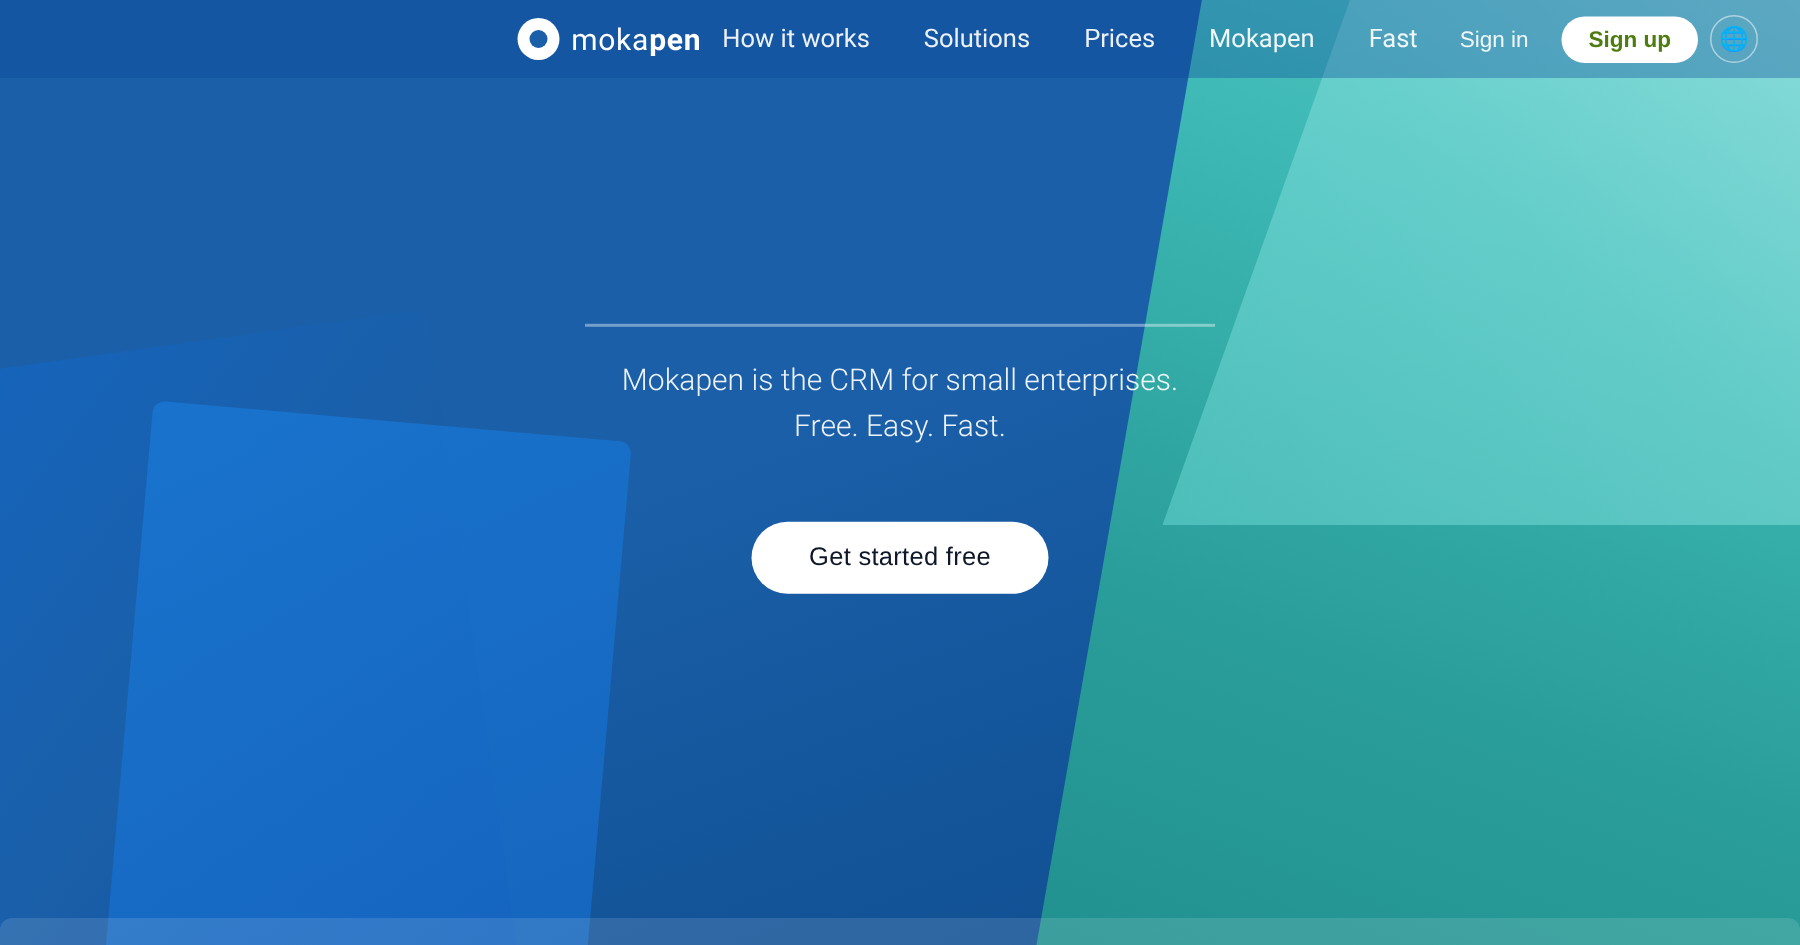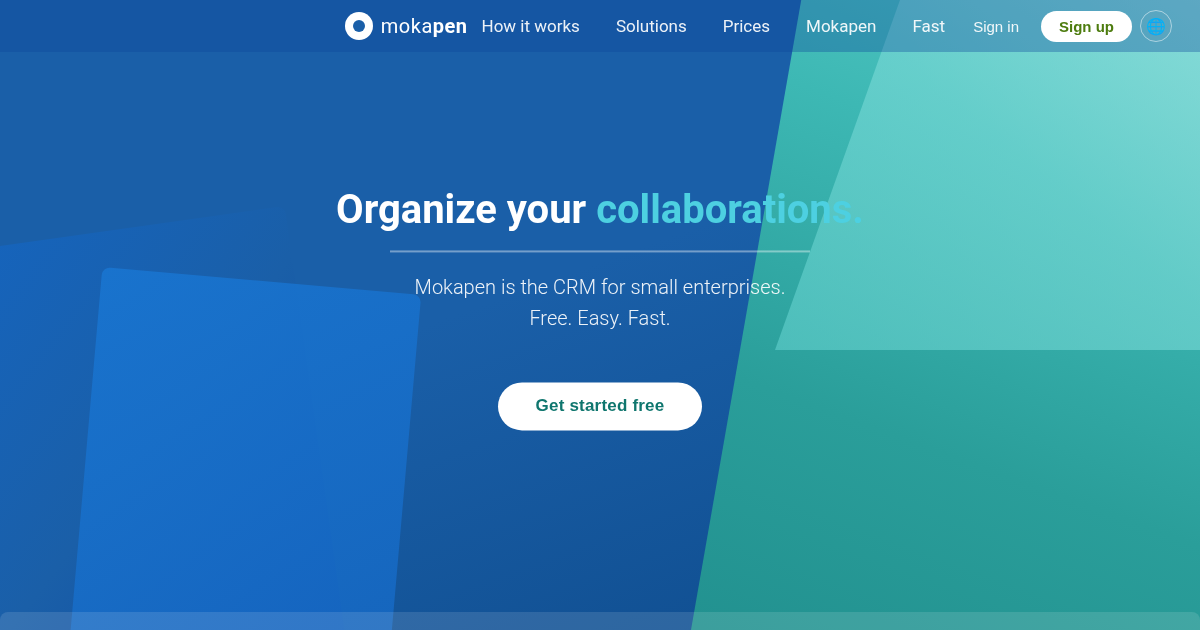--- a/index.html
+++ b/index.html
@@ -212,24 +212,24 @@
     .hero-subtitle {
       color: rgba(255,255,255,0.92);
       font-size: 20px;
       font-weight: 300;
       line-height: 1.55;
       margin-bottom: 48px;
     }
 
     .btn-cta {
       background: white;
-      color: #0f766e;
+      color: #0f172a;
       border: none;
       font-size: 17px;
-      font-weight: 700;
+      font-weight: 400;
       padding: 14px 38px;
       border-radius: 30px;
       cursor: pointer;
       margin-bottom: 36px;
       display: inline-block;
       letter-spacing: 0.2px;
     }
 
     .companies-count {
       color: white;
@@ -286,23 +286,20 @@
       <button class="btn-signin">Sign in</button>
       <button class="btn-signup">Sign up</button>
       <button class="globe-btn">
         <span>🌐</span>
       </button>
     </div>
   </nav>
 
   <div class="hero-content">
 
-    <h1 class="hero-title">
-      <span>Organize your </span><span class="accent">collaborations.</span>
-    </h1>
 
     <div class="hero-divider"></div>
 
     <p class="hero-subtitle">
       <span>Mokapen is the CRM for small enterprises.</span><br>
       <span>Free. Easy. Fast.</span>
     </p>
 
     <button class="btn-cta">Get started free</button>
 

